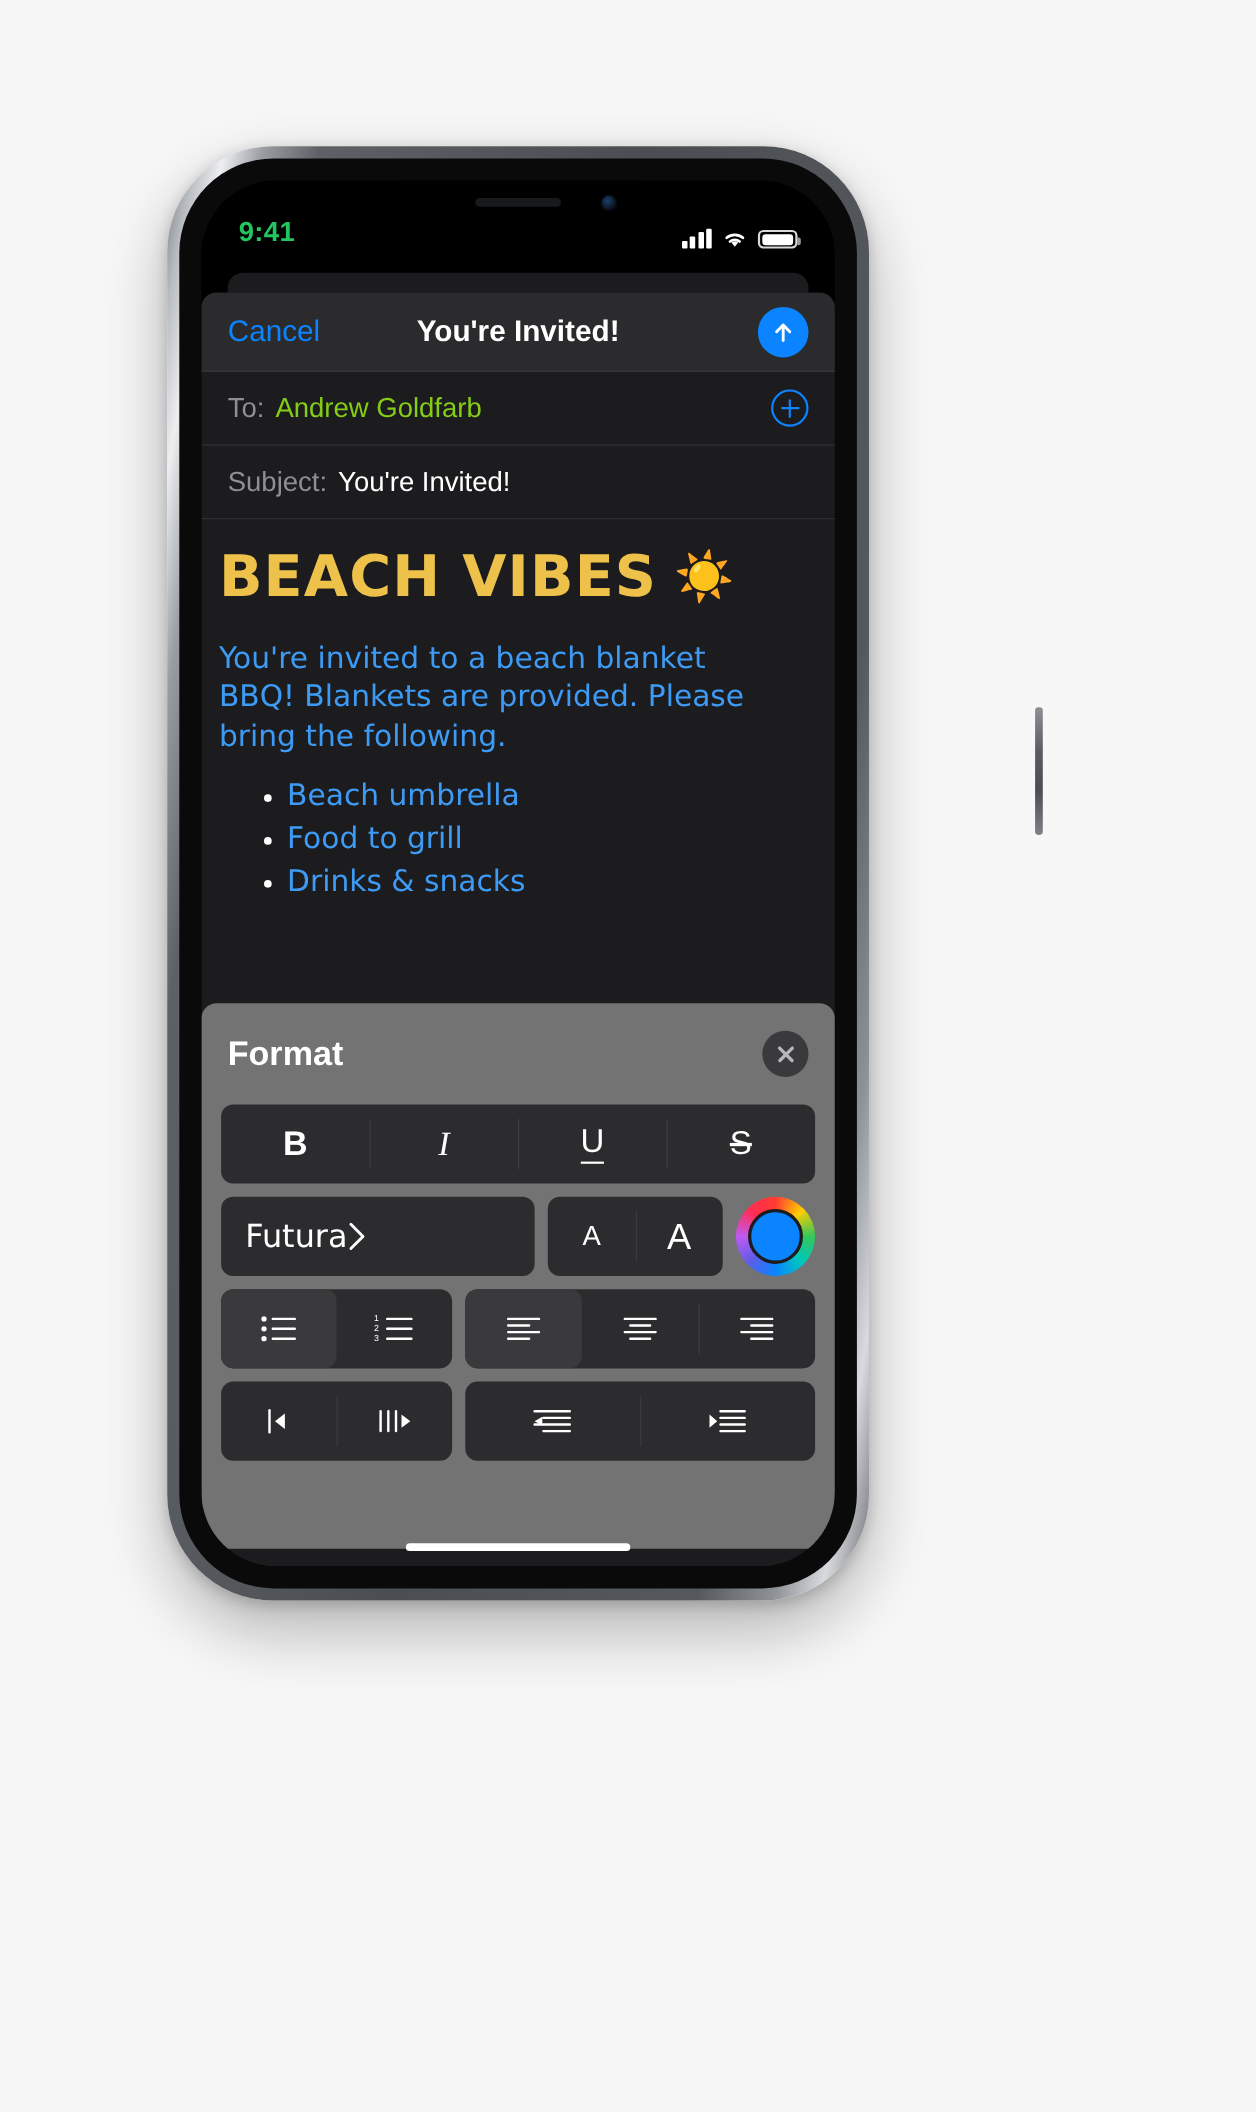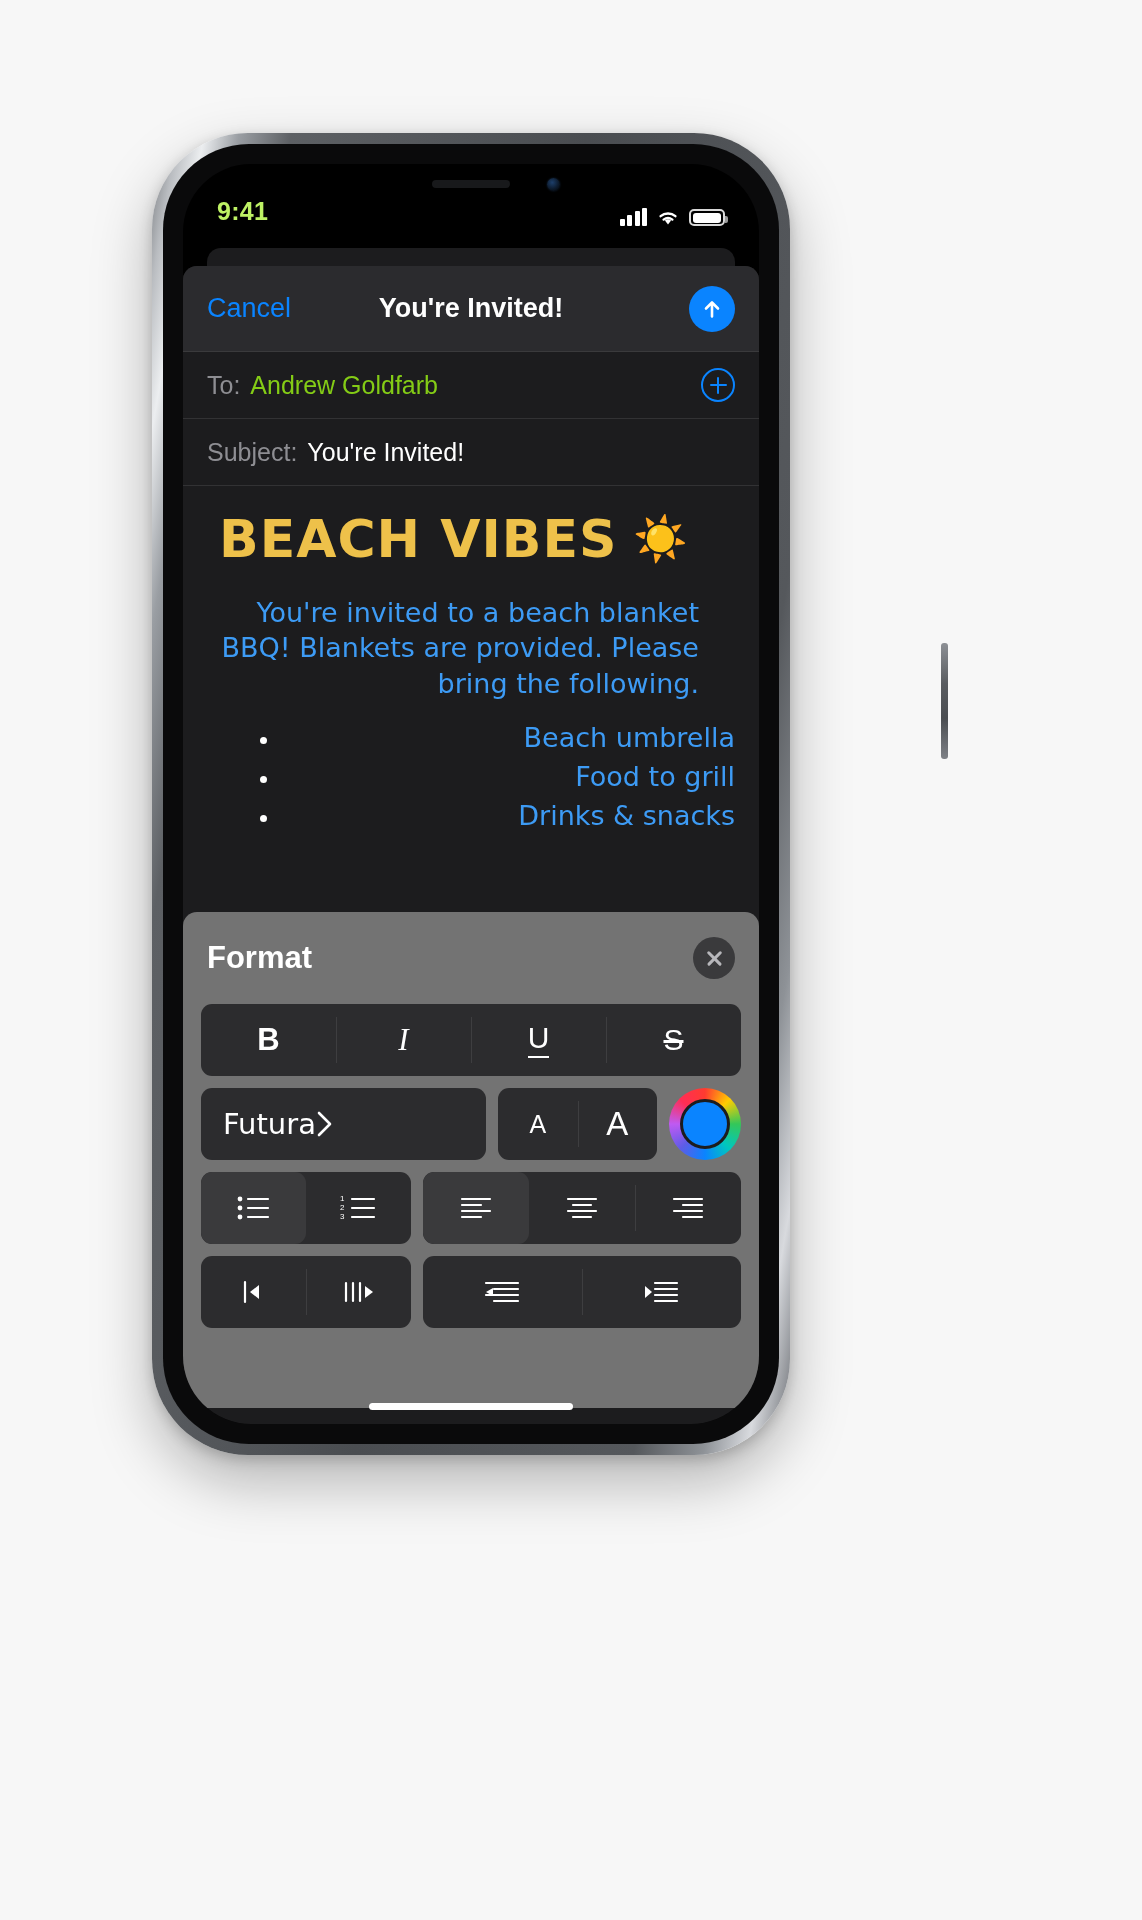--- a/index.html
+++ b/index.html
@@ -52,21 +52,21 @@
     width:78px;height:8px;border-radius:5px;background:#18191b;
   }
   #notch-camera{
     position:absolute;right:22px;top:14px;width:13px;height:13px;border-radius:50%;
     background:radial-gradient(circle at 40% 35%,#1d3f6b 0%,#0d1b2d 55%,#000 100%);
     box-shadow:0 0 2px #12233a;
   }
   #status-bar{
     position:absolute;top:0;left:0;right:0;height:74px;z-index:30;
     display:flex;align-items:flex-end;justify-content:space-between;
-    padding:0 34px 12px 34px;box-sizing:border-box;color:#bef264;
+    padding:0 34px 12px 34px;box-sizing:border-box;color:#22c55e;
   }
   #status-time{font-size:25px;font-weight:bold;letter-spacing:.3px;}
   #status-right{display:flex;align-items:flex-end;gap:9px;}
   .sig-bar{width:5px;background:#fff;border-radius:1px;display:inline-block;}
   #signal{display:flex;align-items:flex-end;gap:2.5px;height:18px;}
   #wifi{position:relative;width:24px;height:18px;}
   #wifi svg{position:absolute;bottom:0;left:0;}
   #battery{position:relative;width:36px;height:17px;border:2px solid rgba(255,255,255,.85);
     border-radius:5px;box-sizing:border-box;}
   #battery-fill{position:absolute;left:1.5px;top:1.5px;bottom:1.5px;width:28px;background:#fff;border-radius:3px;}
@@ -82,21 +82,21 @@
   #compose-sheet{
     position:absolute;left:0;right:0;top:102px;bottom:0;
     background:#1c1c1e;border-radius:14px 14px 0 0;z-index:10;overflow:hidden;
   }
   #sheet-grabber{
     position:absolute;top:10px;left:50%;transform:translateX(-50%);
     width:44px;height:6px;border-radius:3px;background:#5b5c60;
   }
 
   #compose-header{
-    height:86px;background:#2b2b2e;position:relative;
+    height:72px;background:#2b2b2e;position:relative;
     display:flex;align-items:center;justify-content:space-between;
     padding:0 24px;box-sizing:border-box;
     border-bottom:1px solid #3a3a3c;
   }
   #cancel-button{color:#0a84ff;font-size:27px;}
   #compose-title{position:absolute;left:50%;transform:translateX(-50%);
     color:#fff;font-size:27px;font-weight:bold;white-space:nowrap;}
   #send-button{
     width:46px;height:46px;border-radius:50%;background:#0a84ff;
     display:flex;align-items:center;justify-content:center;
@@ -112,21 +112,21 @@
   .value-white{color:#fff;}
   #add-recipient-button{
     position:absolute;right:24px;top:50%;transform:translateY(-50%);
     width:34px;height:34px;border-radius:50%;border:2px solid #0a84ff;
     display:flex;align-items:center;justify-content:center;box-sizing:border-box;
   }
   #add-recipient-button .plus-h{position:absolute;width:17px;height:2.6px;background:#0a84ff;border-radius:2px;}
   #add-recipient-button .plus-v{position:absolute;width:2.6px;height:17px;background:#0a84ff;border-radius:2px;}
 
   
-  #mail-body{padding:26px 24px 0 36px;text-align:right;}
+  #mail-body{padding:26px 24px 0 16px;}
   #body-heading{
     font-family:"DejaVu Sans",sans-serif;
     color:#eec14a;font-size:52px;font-weight:bold;letter-spacing:1px;
     display:flex;align-items:center;gap:16px;line-height:1.05;
   }
   #sun-emoji{font-size:44px;}
   #body-paragraph{
     color:#3d9bf5;font-size:27px;line-height:1.32;margin-top:28px;
     font-family:"DejaVu Sans",sans-serif;max-width:480px;
   }

